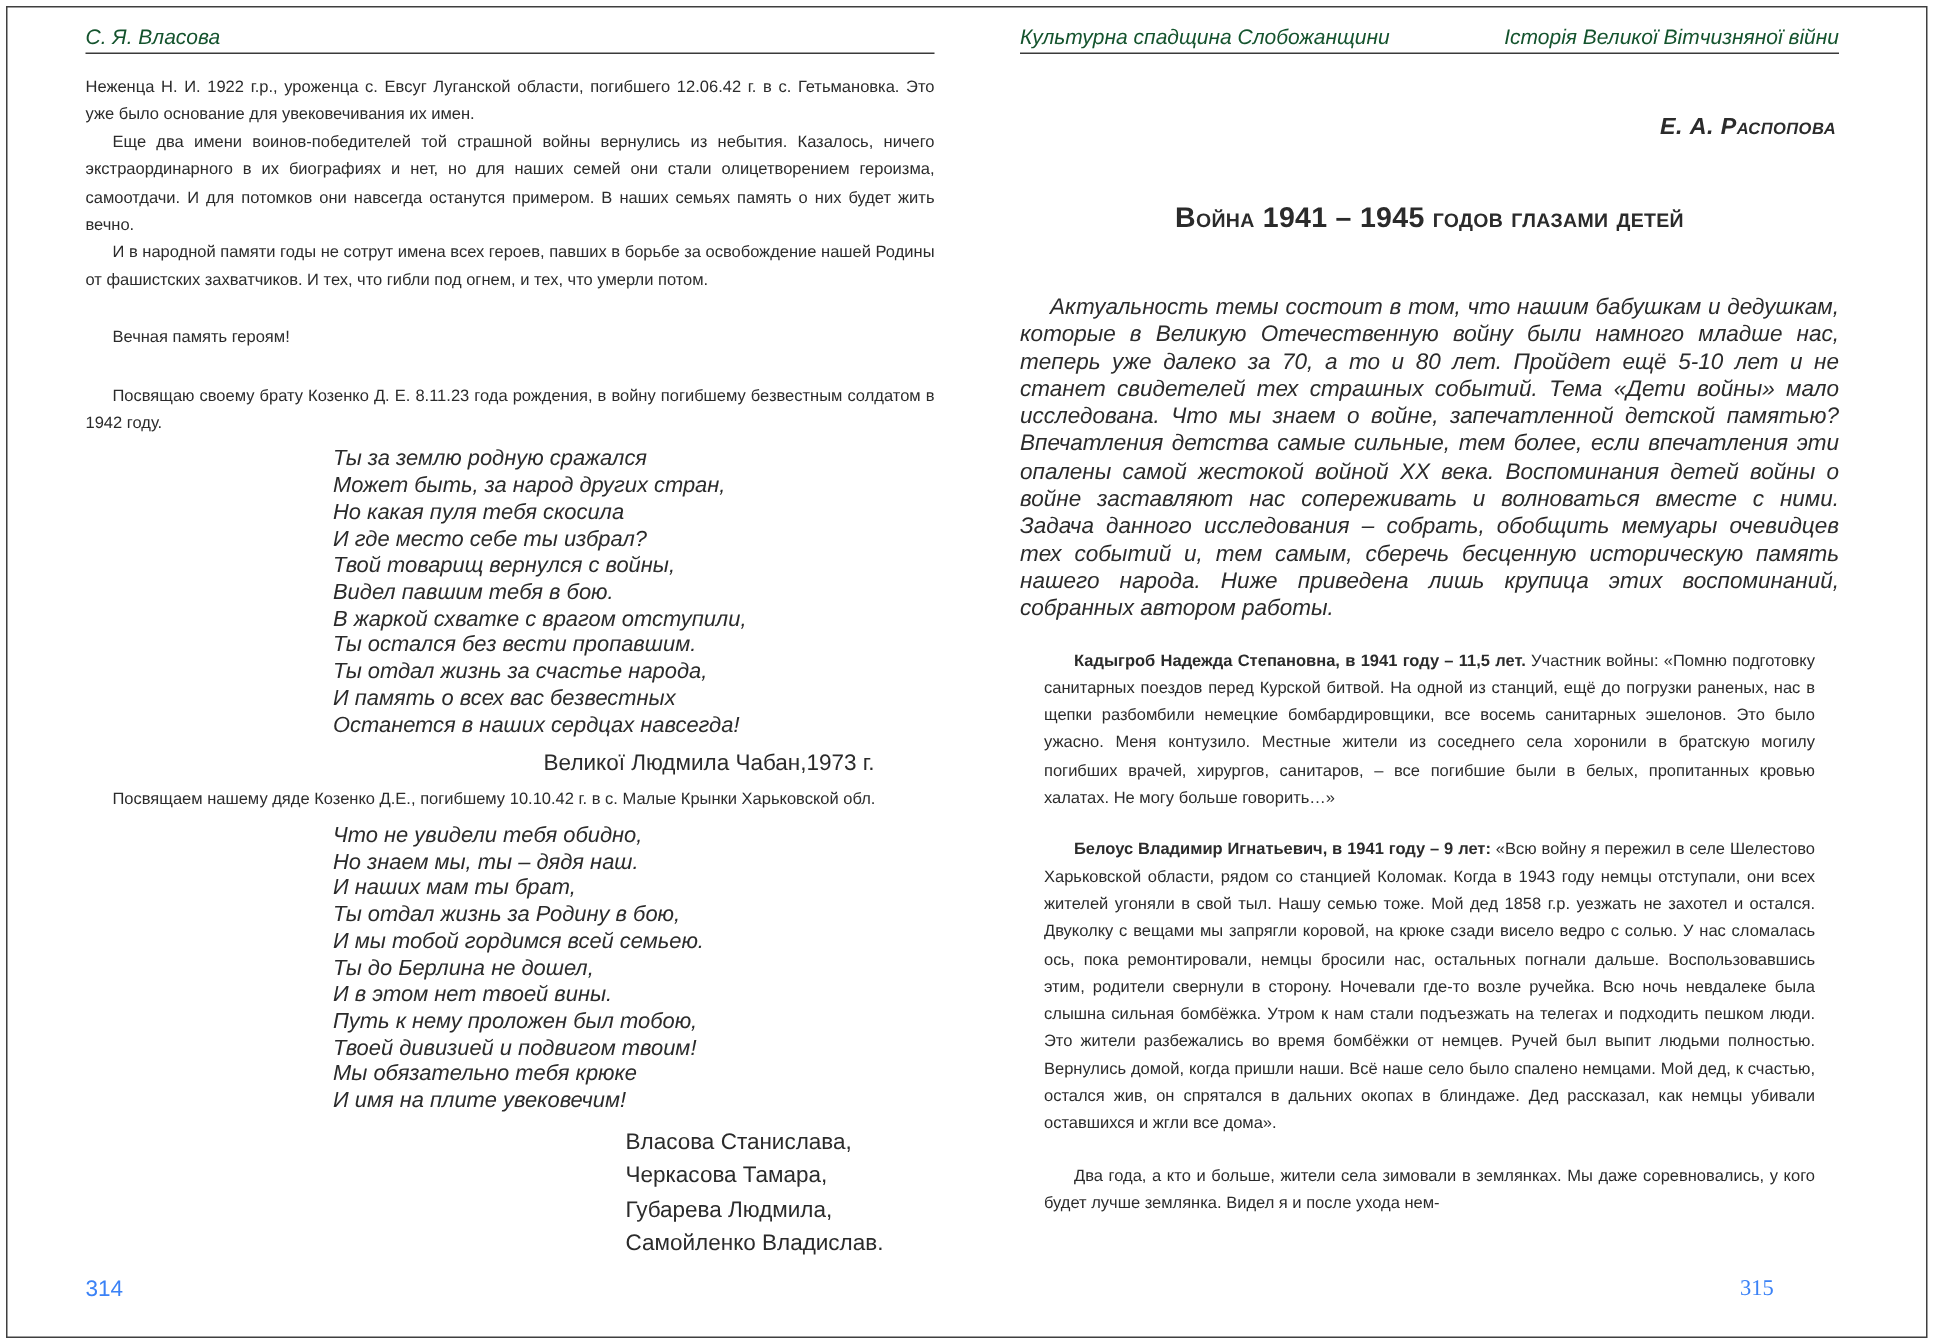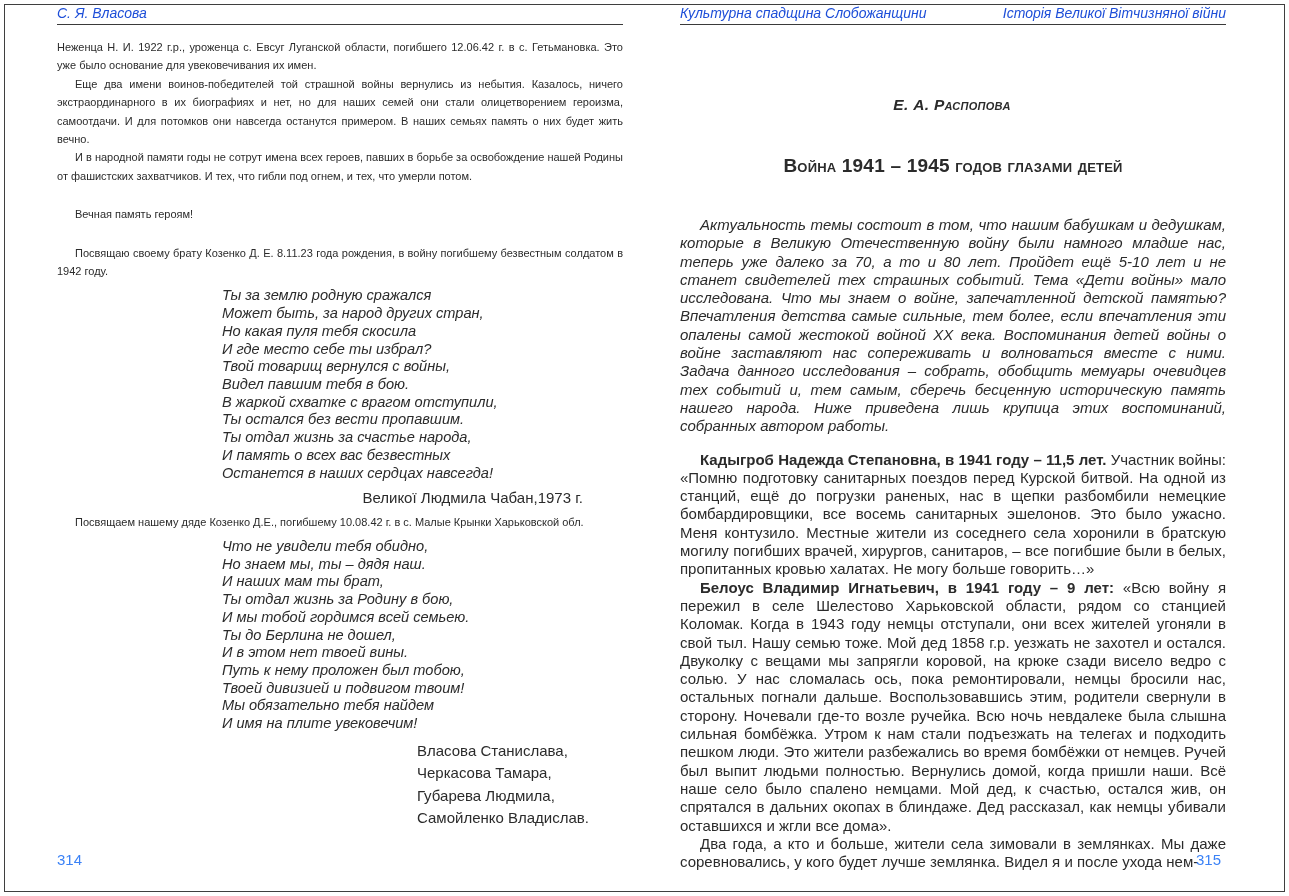--- a/index.html
+++ b/index.html
@@ -14,22 +14,22 @@
   .frame {
     position:absolute; inset:4px;
     border:1.6px solid #3f3f3f;
     pointer-events:none;
   }
   .page { position:absolute; top:0; }
   .page-left  { left:57px;  width:566px; }
   .page-right { left:680px; width:546px; }
 
   .runhead {
-    padding-top:5px; height:19px;
-    font-style:italic; font-size:14px; color:#1d4ed8;
+    padding-top:16px; height:19px;
+    font-style:italic; font-size:14px; color:#14532d;
   }
   .runhead-row { display:flex; justify-content:space-between; }
   .head-rule {
     border:none; border-top:1.4px solid #3a3a3a;
     margin:0 0 13px 0;
   }
 
   p.body {
     margin:0;
     font-size:11px; line-height:18.4px;
@@ -50,54 +50,54 @@
     margin:6px 40px 5px 0;
     font-size:15px; line-height:18.4px;
     text-align:right;
   }
   .names {
     margin:5px 0 0 360px;
     font-size:15px; line-height:22.5px;
   }
 
   .author {
-    margin:71px 2px 0 0;
-    text-align:center;
+    margin:40px 2px 0 0;
+    text-align:right;
     font-weight:bold; font-style:italic;
     font-variant:small-caps;
     font-size:15.5px; letter-spacing:0.3px;
   }
   .title {
     margin:41px 0 0 0;
     text-align:center;
     font-weight:bold;
     font-variant:small-caps;
     font-size:19px; letter-spacing:0.2px;
   }
   .intro {
     margin-top:39px;
     font-style:italic;
     font-size:15px; line-height:18.3px;
     text-align:justify;
     text-indent:20px;
   }
   .rbody {
-    margin:0;
-    font-size:15px; line-height:18.3px;
+    margin:16px;
+    font-size:11px; line-height:18.3px;
     text-align:justify;
     text-indent:20px;
   }
   .lead { font-weight:bold; }
 
   .pagenum {
     position:absolute; top:851px;
     font-size:15px; color:#3b82f6;
   }
   .pagenum-left  { left:57px; }
-  .pagenum-right { left:1196px; }
+  .pagenum-right { left:1160px;font-family:Liberation Serif, serif; }
 </style>
 </head>
 <body>
 
 <div class="frame"></div>
 
 <div class="page page-left">
   <div class="runhead">
     <span>С. Я. Власова</span>
   </div>
@@ -118,33 +118,33 @@
     <div>Видел павшим тебя в бою.</div>
     <div>В жаркой схватке с врагом отступили,</div>
     <div>Ты остался без вести пропавшим.</div>
     <div>Ты отдал жизнь за счастье народа,</div>
     <div>И память о всех вас безвестных</div>
     <div>Останется в наших сердцах навсегда!</div>
   </div>
 
   <div class="signature">Великої Людмила Чабан,1973 г.</div>
 
-  <p class="body dedic">Посвящаем нашему дяде Козенко Д.Е., погибшему 10.08.42 г. в с. Малые Крынки Харьковской обл.</p>
+  <p class="body dedic">Посвящаем нашему дяде Козенко Д.Е., погибшему 10.10.42 г. в с. Малые Крынки Харьковской обл.</p>
 
   <div class="poem">
     <div>Что не увидели тебя обидно,</div>
     <div>Но знаем мы, ты – дядя наш.</div>
     <div>И наших мам ты брат,</div>
     <div>Ты отдал жизнь за Родину в бою,</div>
     <div>И мы тобой гордимся всей семьею.</div>
     <div>Ты до Берлина не дошел,</div>
     <div>И в этом нет твоей вины.</div>
     <div>Путь к нему проложен был тобою,</div>
     <div>Твоей дивизией и подвигом твоим!</div>
-    <div>Мы обязательно тебя найдем</div>
+    <div>Мы обязательно тебя крюке</div>
     <div>И имя на плите увековечим!</div>
   </div>
 
   <div class="names">
     <div>Власова Станислава,</div>
     <div>Черкасова Тамара,</div>
     <div>Губарева Людмила,</div>
     <div>Самойленко Владислав.</div>
   </div>
 </div>

